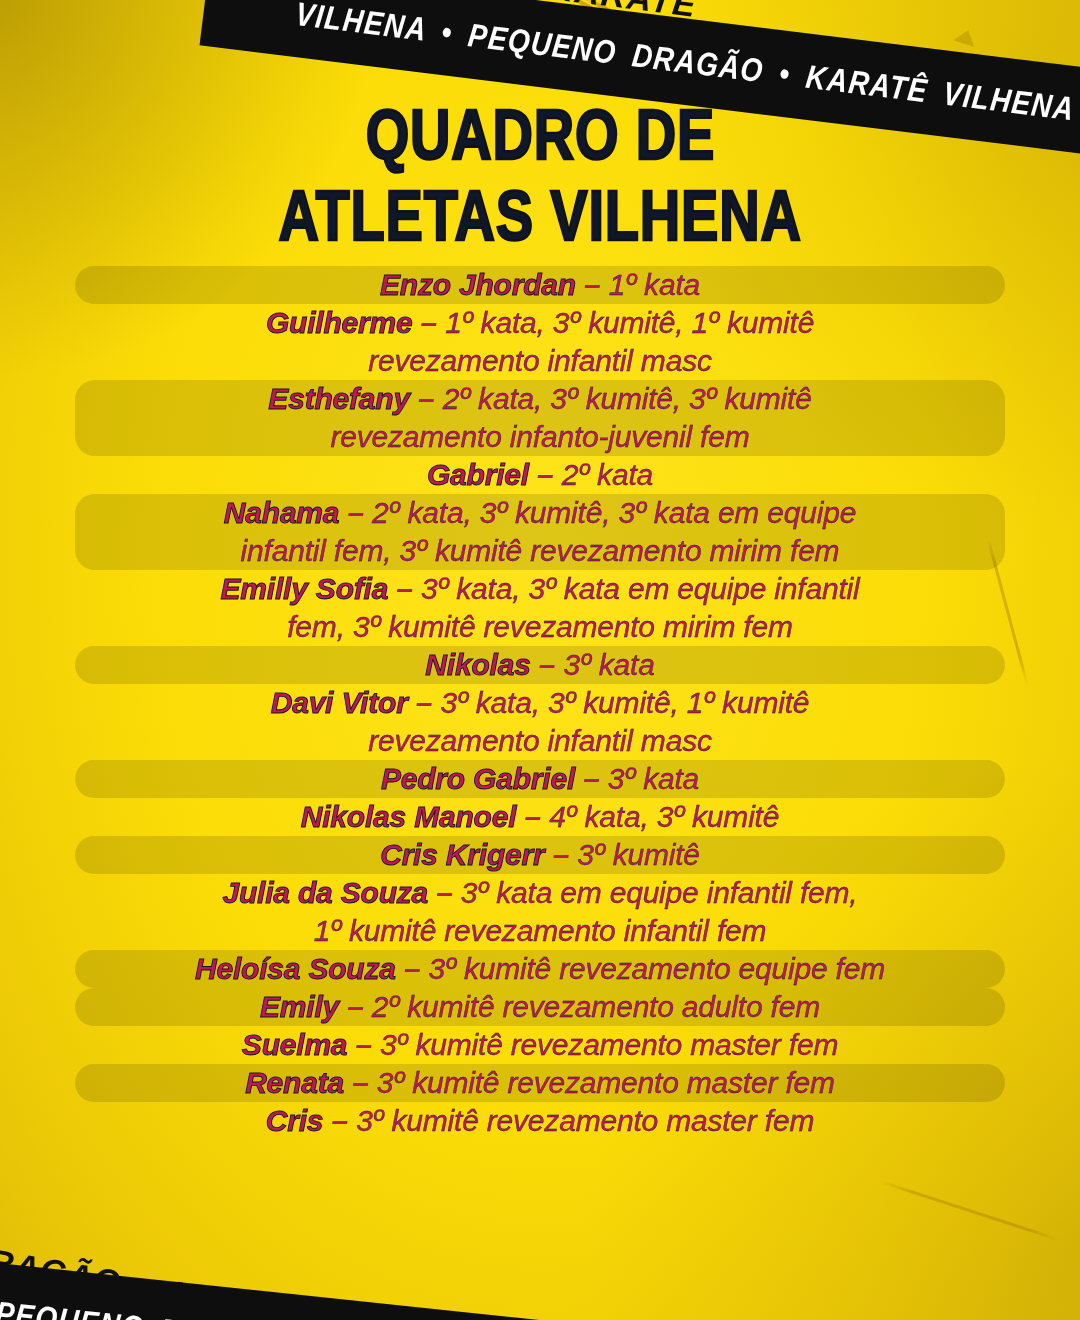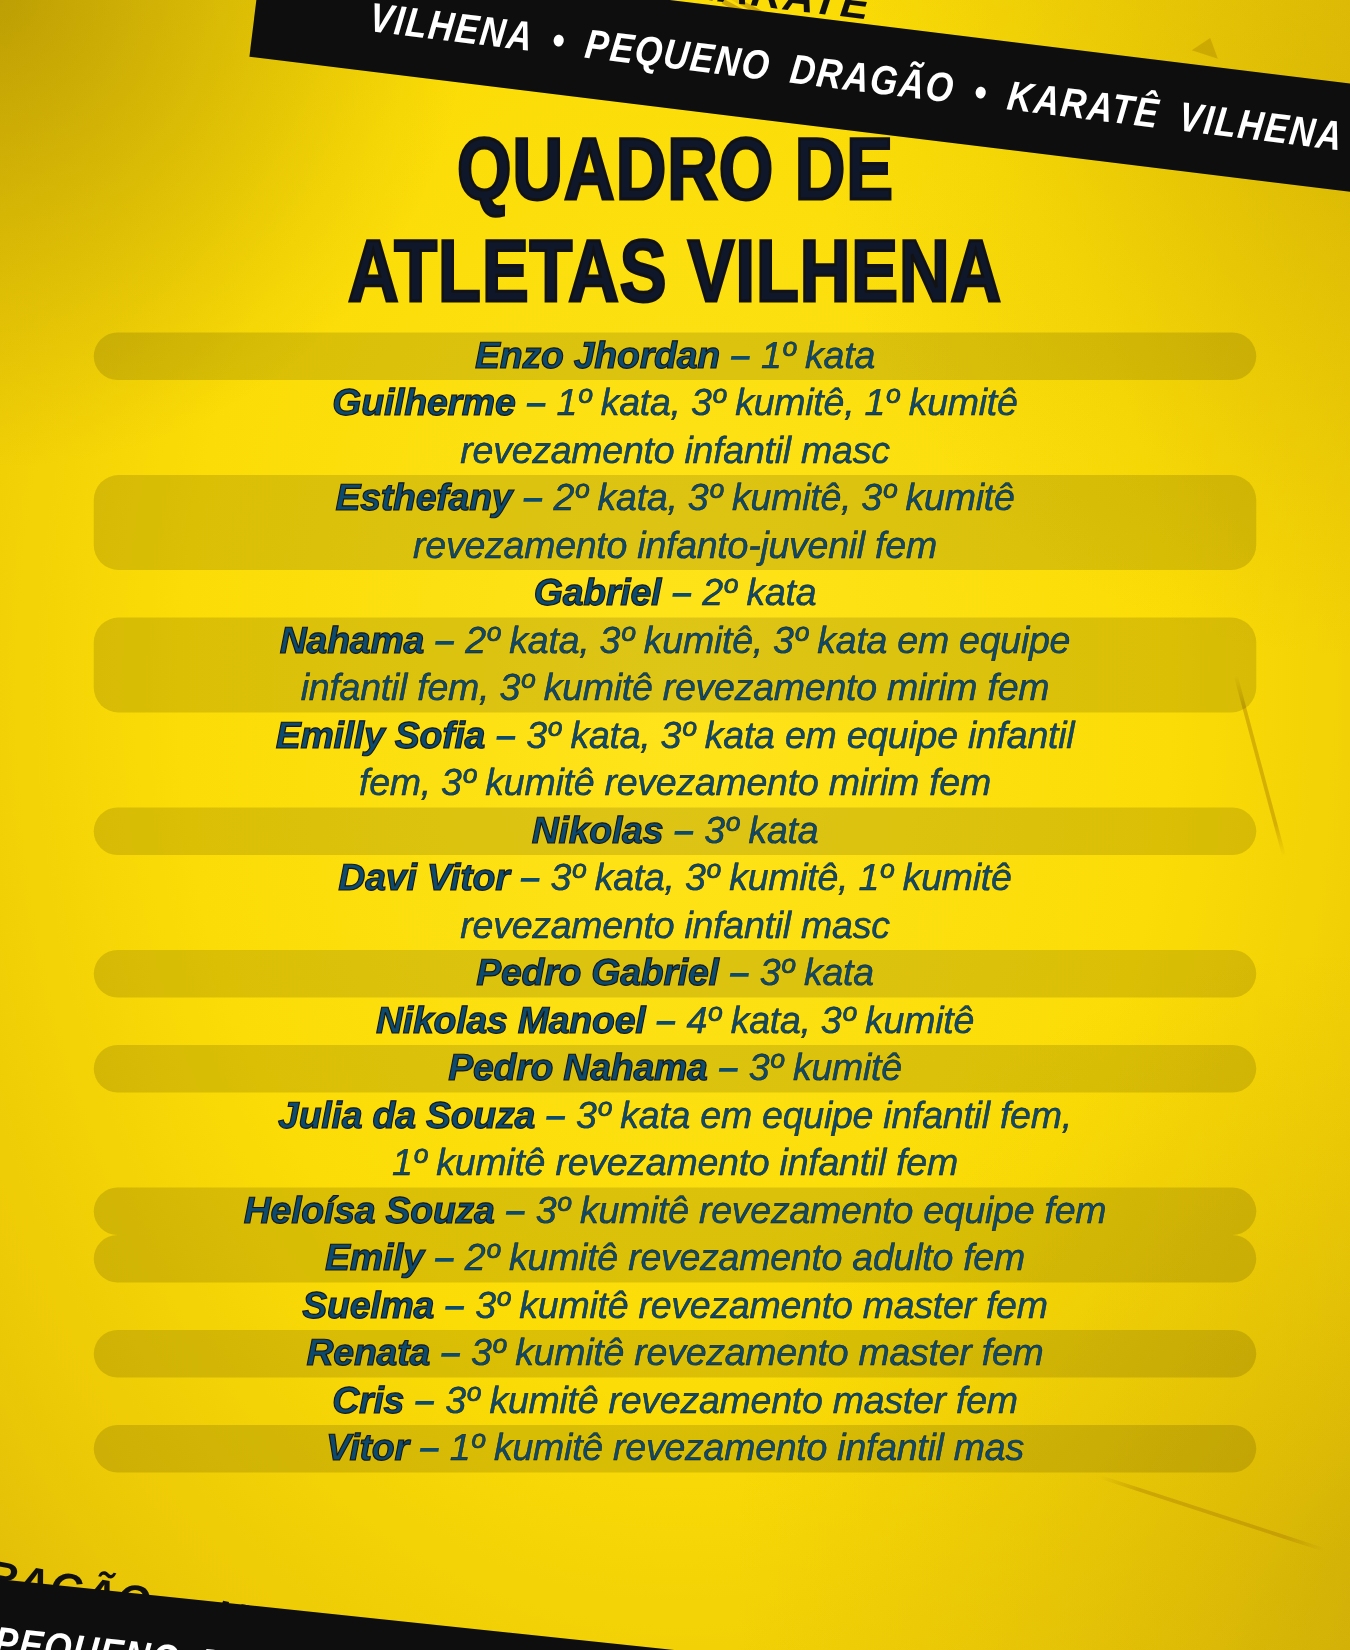--- a/index.html
+++ b/index.html
@@ -54,21 +54,21 @@
     display:inline-block;font-size:70px;letter-spacing:1px;
     transform:scaleX(0.80);transform-origin:50% 50%;
     -webkit-text-stroke:2.5px #121212;
   }
 
   
   .list{position:absolute;z-index:4;left:0;top:266px;width:100%;}
   .row{
     width:930px;margin:0 auto;text-align:center;
     font-style:italic;font-size:30px;line-height:38px;
-    color:#0c4a6e;border-radius:20px;white-space:pre-line;
+    color:#be185d;border-radius:20px;white-space:pre-line;
     letter-spacing:-0.2px;
   }
   .row.banded{background:rgba(0,0,0,0.13);}
   .row .name{font-weight:bold;-webkit-text-stroke:0.9px #171512;}
   .row .result{-webkit-text-stroke:0.35px #171512;}
   .row .sep{font-weight:bold;}
 </style>
 </head>
 <body>
 
@@ -98,28 +98,27 @@
     <div class="row"><span class="name">Gabriel</span><span class="sep"> – </span><span class="result">2º kata</span></div>
     <div class="row banded"><span class="name">Nahama</span><span class="sep"> – </span><span class="result">2º kata, 3º kumitê, 3º kata em equipe
 infantil fem, 3º kumitê revezamento mirim fem</span></div>
     <div class="row"><span class="name">Emilly Sofia</span><span class="sep"> – </span><span class="result">3º kata, 3º kata em equipe infantil
 fem, 3º kumitê revezamento mirim fem</span></div>
     <div class="row banded"><span class="name">Nikolas</span><span class="sep"> – </span><span class="result">3º kata</span></div>
     <div class="row"><span class="name">Davi Vitor</span><span class="sep"> – </span><span class="result">3º kata, 3º kumitê, 1º kumitê
 revezamento infantil masc</span></div>
     <div class="row banded"><span class="name">Pedro Gabriel</span><span class="sep"> – </span><span class="result">3º kata</span></div>
     <div class="row"><span class="name">Nikolas Manoel</span><span class="sep"> – </span><span class="result">4º kata, 3º kumitê</span></div>
-    <div class="row banded"><span class="name">Pedro Nahama</span><span class="sep"> – </span><span class="result">3º kumitê</span></div>
+    <div class="row banded"><span class="name">Cris Krigerr</span><span class="sep"> – </span><span class="result">3º kumitê</span></div>
     <div class="row"><span class="name">Julia da Souza</span><span class="sep"> – </span><span class="result">3º kata em equipe infantil fem,
 1º kumitê revezamento infantil fem</span></div>
     <div class="row banded"><span class="name">Heloísa Souza</span><span class="sep"> – </span><span class="result">3º kumitê revezamento equipe fem</span></div>
     <div class="row banded"><span class="name">Emily</span><span class="sep"> – </span><span class="result">2º kumitê revezamento adulto fem</span></div>
     <div class="row"><span class="name">Suelma</span><span class="sep"> – </span><span class="result">3º kumitê revezamento master fem</span></div>
     <div class="row banded"><span class="name">Renata</span><span class="sep"> – </span><span class="result">3º kumitê revezamento master fem</span></div>
     <div class="row"><span class="name">Cris</span><span class="sep"> – </span><span class="result">3º kumitê revezamento master fem</span></div>
-    <div class="row banded"><span class="name">Vitor</span><span class="sep"> – </span><span class="result">1º kumitê revezamento infantil mas</span></div>
   </div>
 
 <div class="back-text bottomfrag">PEQUENO DRAGÃO • KARATÊ VILHENA</div>
 
 <div class="stripe bottom">
   <div class="stripe-text">PEQUENO DRAGÃO • KARATÊ VILHENA • PEQUENO DRAGÃO</div>
 </div>
 
 </body></html>

